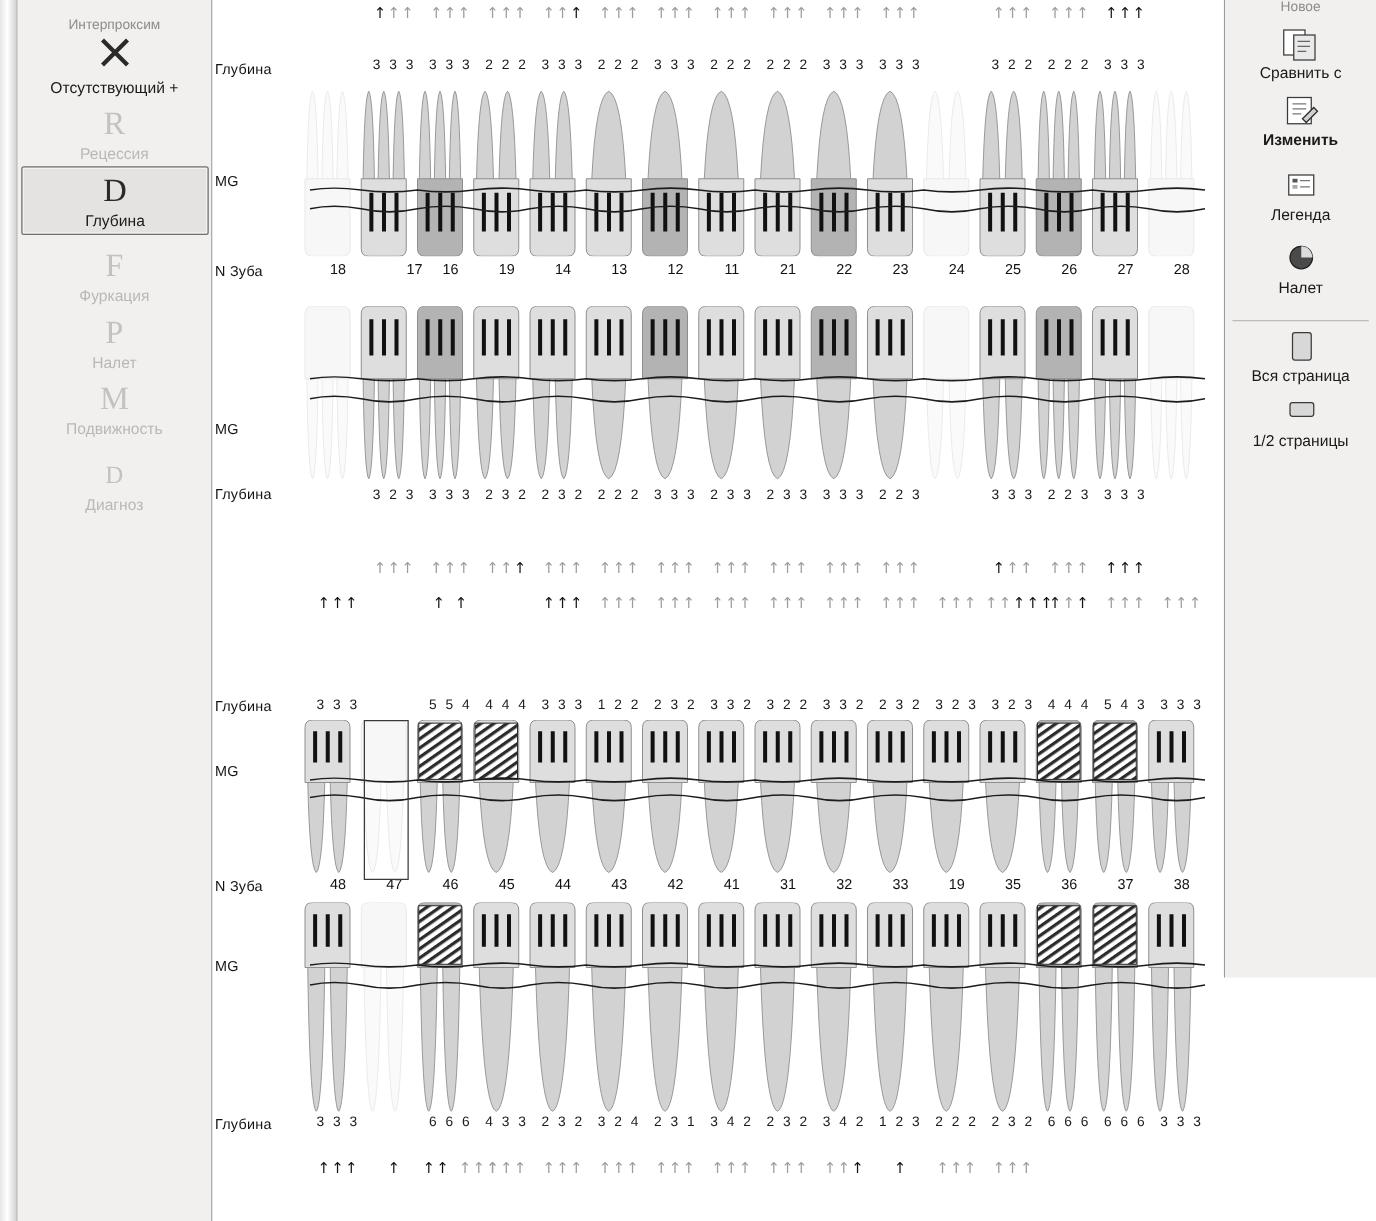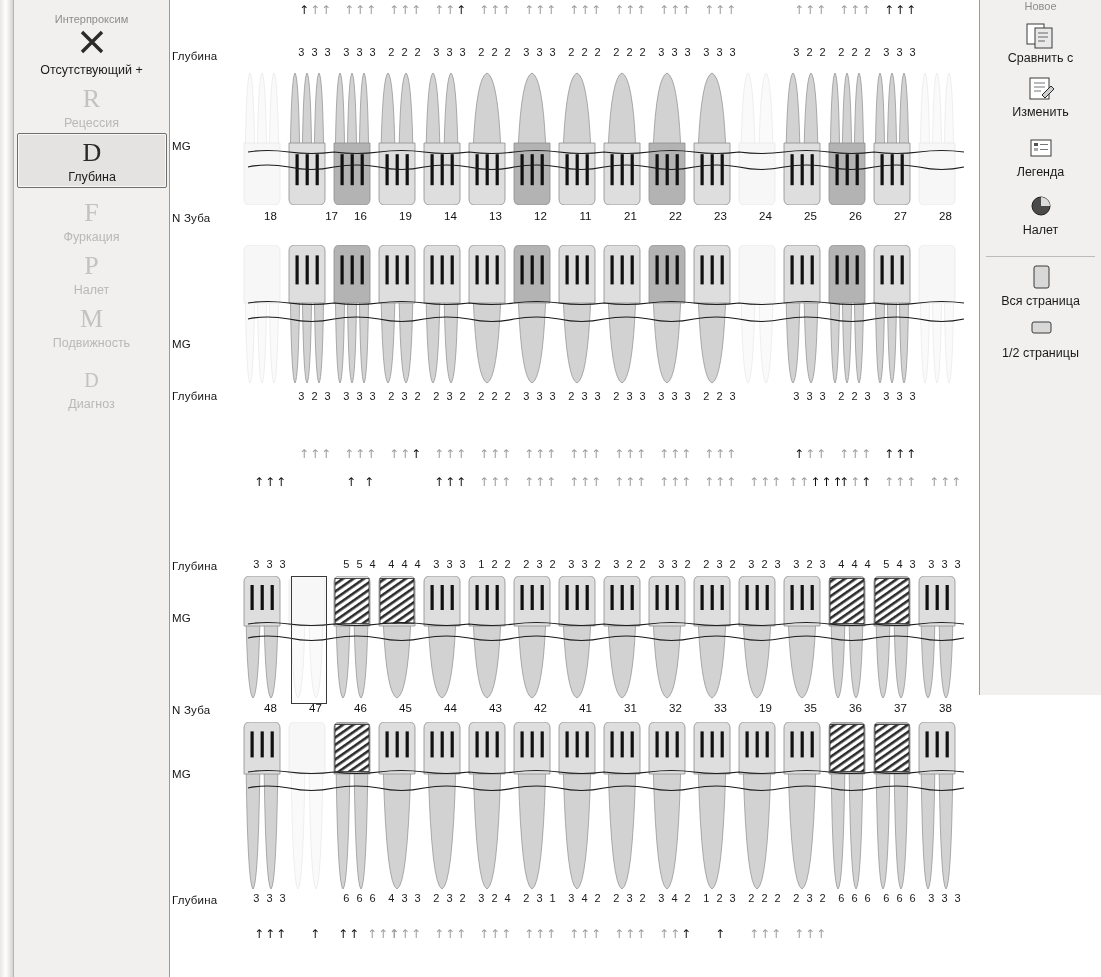--- a/index.html
+++ b/index.html
@@ -62,21 +62,21 @@
     margin-left: 3px;
     border-radius: 2px;
     box-shadow: inset 0 0 0 1px #f7f7f7;
   }
   .tool .topcut { font-size: 11px; color:#8d8c8b; }
 
   
   #right-toolbar {
     position: absolute;
     right: 0; top: 0;
-    width: 122px; height: 695px;
+    width: 122px; height: 782px;
     background: #f1f0ef;
     border-left: 1px solid #9a9a9a;
   }
   #right-toolbar .rdivider {
     height: 1px; background: #bdbcbb; margin: 4px 6px;
   }
   .rtool {
     width: 100%;
     text-align: center;
     padding: 1px 0 3px 0;
@@ -213,21 +213,21 @@
       <span class="ricon">
         <svg width="34" height="28" viewBox="0 0 34 28" style="margin:0 auto;">
           <rect x="3" y="3" width="17" height="20" fill="#ffffff" stroke="#3a3a3a"></rect>
           <rect x="11" y="7" width="17" height="20" fill="#e9e9e9" stroke="#3a3a3a"></rect>
           <path d="M14 12 h10 M14 16 h10 M14 20 h7" stroke="#666" stroke-width="1"></path>
         </svg>
       </span>
       <span class="rlabel">Сравнить с</span>
     </div>
 
-    <div class="rtool" style="margin-top:6px;">
+    <div class="rtool" style="margin-top:6px;font-weight:bold;">
       <span class="ricon">
         <svg width="30" height="26" viewBox="0 0 30 26" style="margin:0 auto;">
           <rect x="4" y="3" width="19" height="21" fill="#ffffff" stroke="#3a3a3a"></rect>
           <path d="M8 8 h11 M8 12 h11 M8 16 h7" stroke="#777" stroke-width="1"></path>
           <path d="M16 20 l9 -9 l3 3 l-9 9 z" fill="#cfcfcf" stroke="#2b2b2b"></path>
         </svg>
       </span>
       <span class="rlabel">Изменить</span>
     </div>
 

